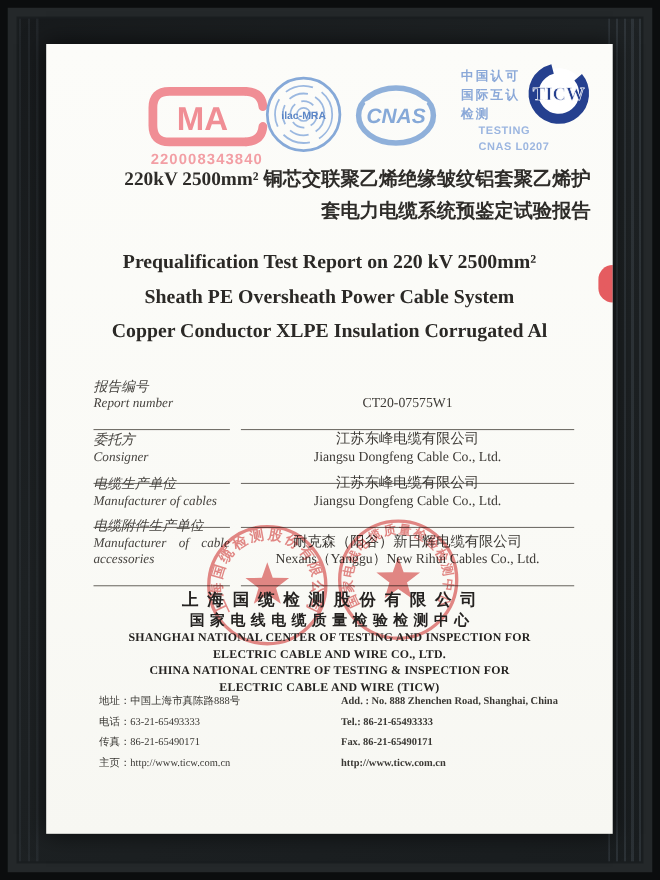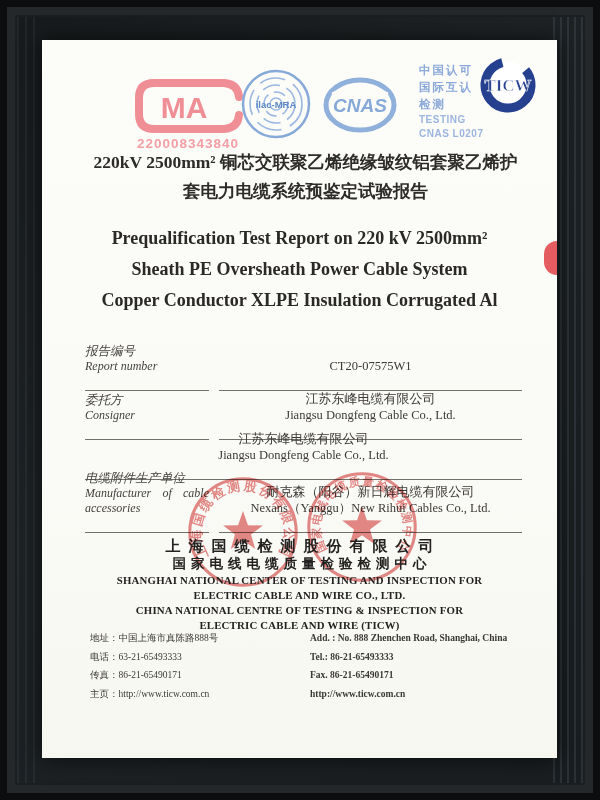--- a/index.html
+++ b/index.html
@@ -17,25 +17,25 @@
     box-shadow:0 0 20px rgba(0,0,0,.65);color:#33312e;}
 
   
   .cma{position:absolute;left:90px;top:38px;width:112px;text-align:center;opacity:.9;}
   .cma-num{font-family:"Liberation Sans","DejaVu Sans",sans-serif;font-weight:bold;
     font-size:13.5px;color:#f2959c;letter-spacing:1px;margin-top:-2px;}
   .ilac{position:absolute;left:198px;top:28px;}
   .cnas{position:absolute;left:280px;top:36px;}
   .accred{position:absolute;left:377px;top:22px;font-family:"Liberation Sans","DejaVu Sans",sans-serif;}
   .accred .zh{font-size:11.5px;font-weight:bold;color:#8aa8d8;line-height:17px;letter-spacing:2px;}
-  .accred .en{font-size:10px;font-weight:bold;color:#9cb6e0;line-height:14px;letter-spacing:.5px;}
+  .accred .en{font-size:10px;font-weight:bold;color:#9cb6e0;line-height:14px;letter-spacing:.5px;margin-left:16px;}
   .ticw{position:absolute;left:428px;top:14px;}
 
   
-  .title-zh{position:absolute;left:32px;right:20px;top:108px;text-align:center;
+  .title-zh{position:absolute;left:32px;right:20px;top:108px;text-align:right;
     font-weight:bold;font-size:17.5px;line-height:29px;color:#2e2c29;}
   .title-en{position:absolute;left:20px;right:20px;top:183px;text-align:center;
     font-weight:bold;font-size:18px;line-height:31px;color:#2b2926;}
 
   
   .form-row{position:absolute;left:43px;right:35px;display:flex;align-items:flex-end;gap:10px;}
   .f-label{width:124px;border-bottom:1px solid #73706a;padding-bottom:16px;font-style:italic;}
   .f-value{flex:1;border-bottom:1px solid #73706a;padding-bottom:16px;text-align:center;}
   .f-label .zh{font-size:12.5px;line-height:15px;color:#45423e;}
   .f-label .en{font-size:12px;line-height:15px;color:#45423e;}
@@ -135,20 +135,24 @@
         <div class="zh">委托方</div>
         <div class="en">Consigner</div>
       </div>
       <div class="f-value">
         <div class="zh">江苏东峰电缆有限公司</div>
         <div class="en">Jiangsu Dongfeng Cable Co., Ltd.</div>
       </div>
     </div>
 
     <div class="form-row" style="top:391px;">
+      <div class="f-label">
+        <div class="zh">电缆生产单位</div>
+        <div class="en">Manufacturer of cables</div>
+      </div>
       <div class="f-value">
         <div class="zh">江苏东峰电缆有限公司</div>
         <div class="en">Jiangsu Dongfeng Cable Co., Ltd.</div>
       </div>
     </div>
 
     <div class="form-row" style="top:431px;">
       <div class="f-label">
         <div class="zh">电缆附件生产单位</div>
         <div class="en just">Manufacturer of cable</div>

